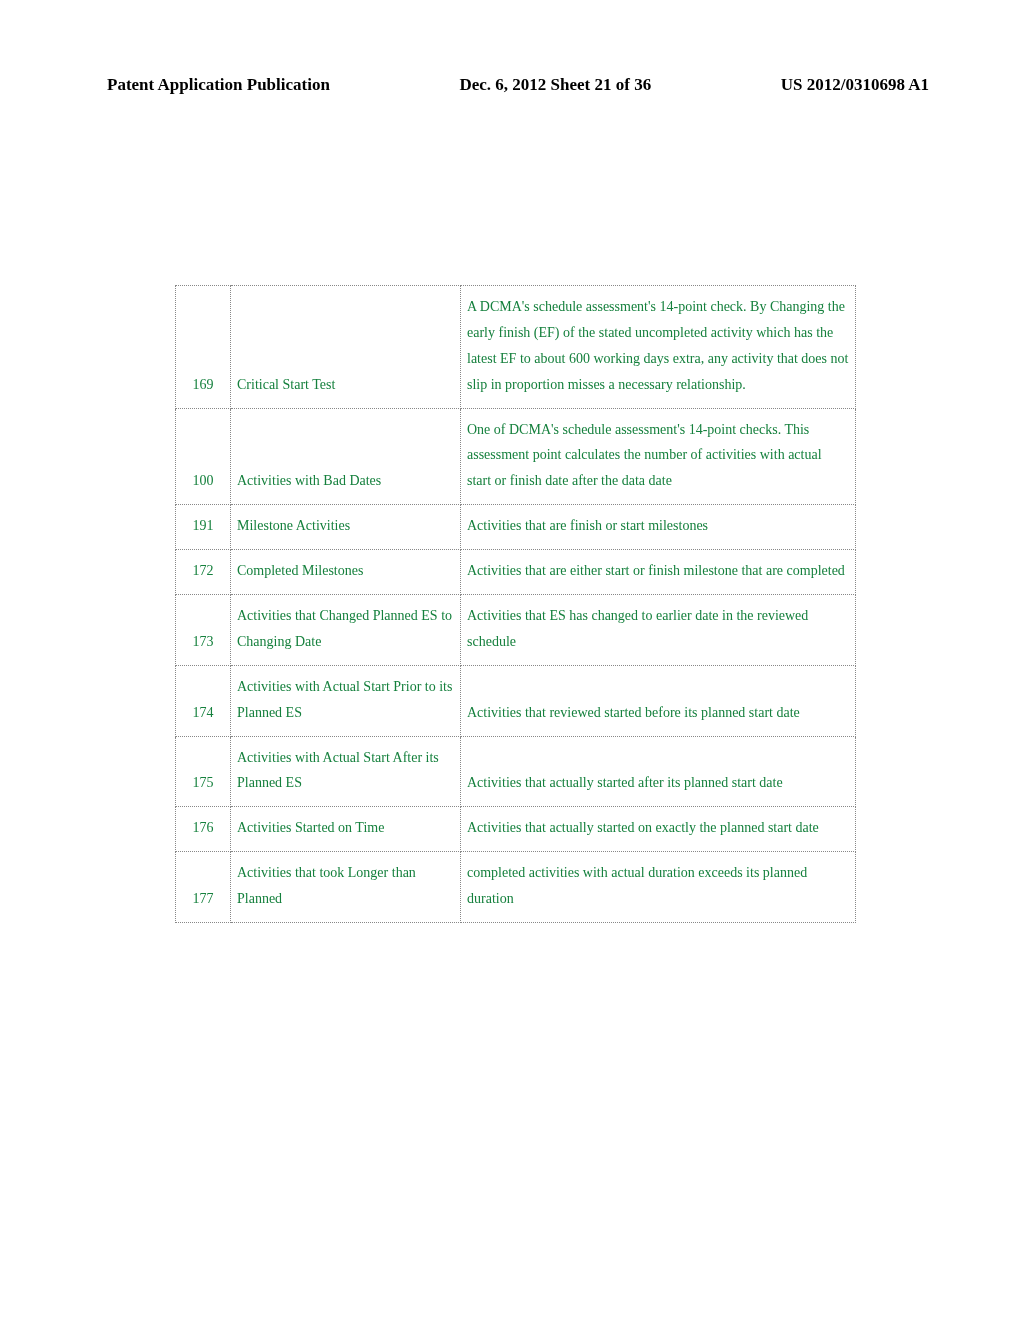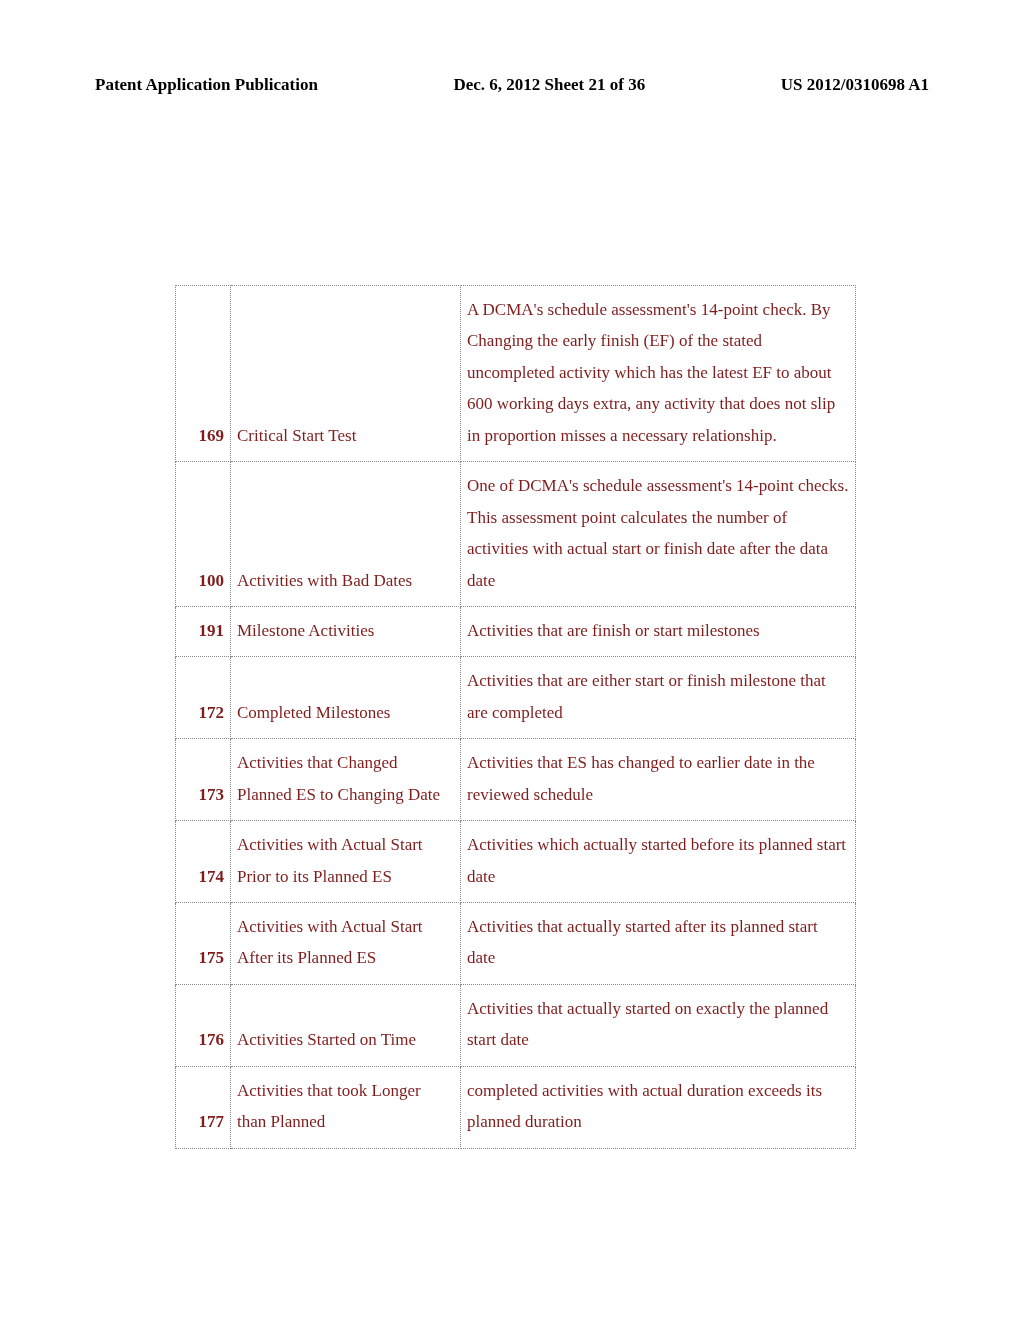--- a/index.html
+++ b/index.html
@@ -11,21 +11,21 @@
       width: 1024px;
       height: 1320px;
       background: #ffffff;
       font-family: "Times New Roman", Times, serif;
       color: #000000;
       position: relative;
     }
     .header {
       position: absolute;
       top: 75px;
-      left: 0;
+      left: 12px;
       right: 0;
       padding: 0 95px;
       font-size: 17px;
       display: flex;
       justify-content: space-between;
       font-weight: bold;
     }
     .header-left {
       flex: 0 0 auto;
     }
@@ -43,29 +43,28 @@
     }
     table {
       width: 100%;
       border-collapse: collapse;
       table-layout: fixed;
     }
     td {
       border: 1px dotted #888888;
       padding: 8px 6px 10px 6px;
       vertical-align: bottom;
-      font-size: 17px;
+      font-size: 14px;
       line-height: 1.85;
-      color: #7f1d1d;
+      color: #15803d;
     }
     .col-num {
       width: 55px;
-      text-align: right;
+      text-align: center;
       vertical-align: bottom;
-      font-weight: bold;
     }
     .col-name {
       width: 230px;
     }
     .col-desc {
       width: 395px;
     }
     .row-178 .col-num {
       vertical-align: top;
     }
@@ -103,21 +102,21 @@
         <td class="col-desc">Activities that are either start or finish milestone that are completed</td>
       </tr>
       <tr>
         <td class="col-num">173</td>
         <td class="col-name">Activities that Changed Planned ES to Changing Date</td>
         <td class="col-desc">Activities that ES has changed to earlier date in the reviewed schedule</td>
       </tr>
       <tr>
         <td class="col-num">174</td>
         <td class="col-name">Activities with Actual Start Prior to its Planned ES</td>
-        <td class="col-desc">Activities which actually started before its planned start date</td>
+        <td class="col-desc">Activities that reviewed started before its planned start date</td>
       </tr>
       <tr>
         <td class="col-num">175</td>
         <td class="col-name">Activities with Actual Start After its Planned ES</td>
         <td class="col-desc">Activities that actually started after its planned start date</td>
       </tr>
       <tr>
         <td class="col-num">176</td>
         <td class="col-name">Activities Started on Time</td>
         <td class="col-desc">Activities that actually started on exactly the planned start date</td>

